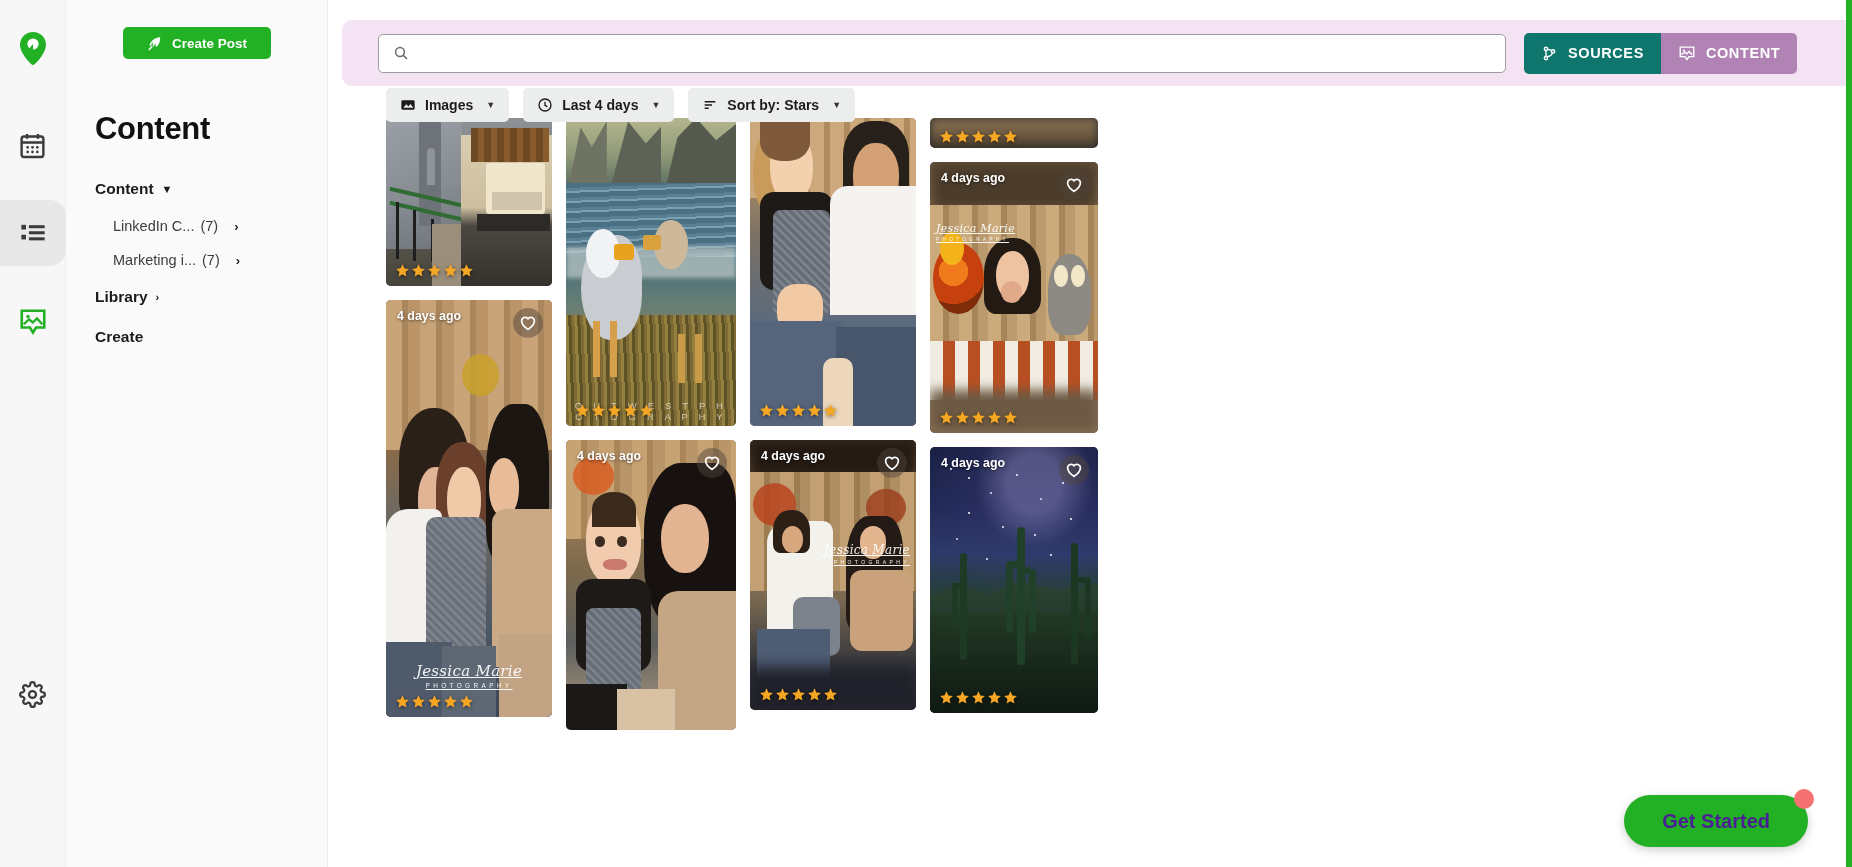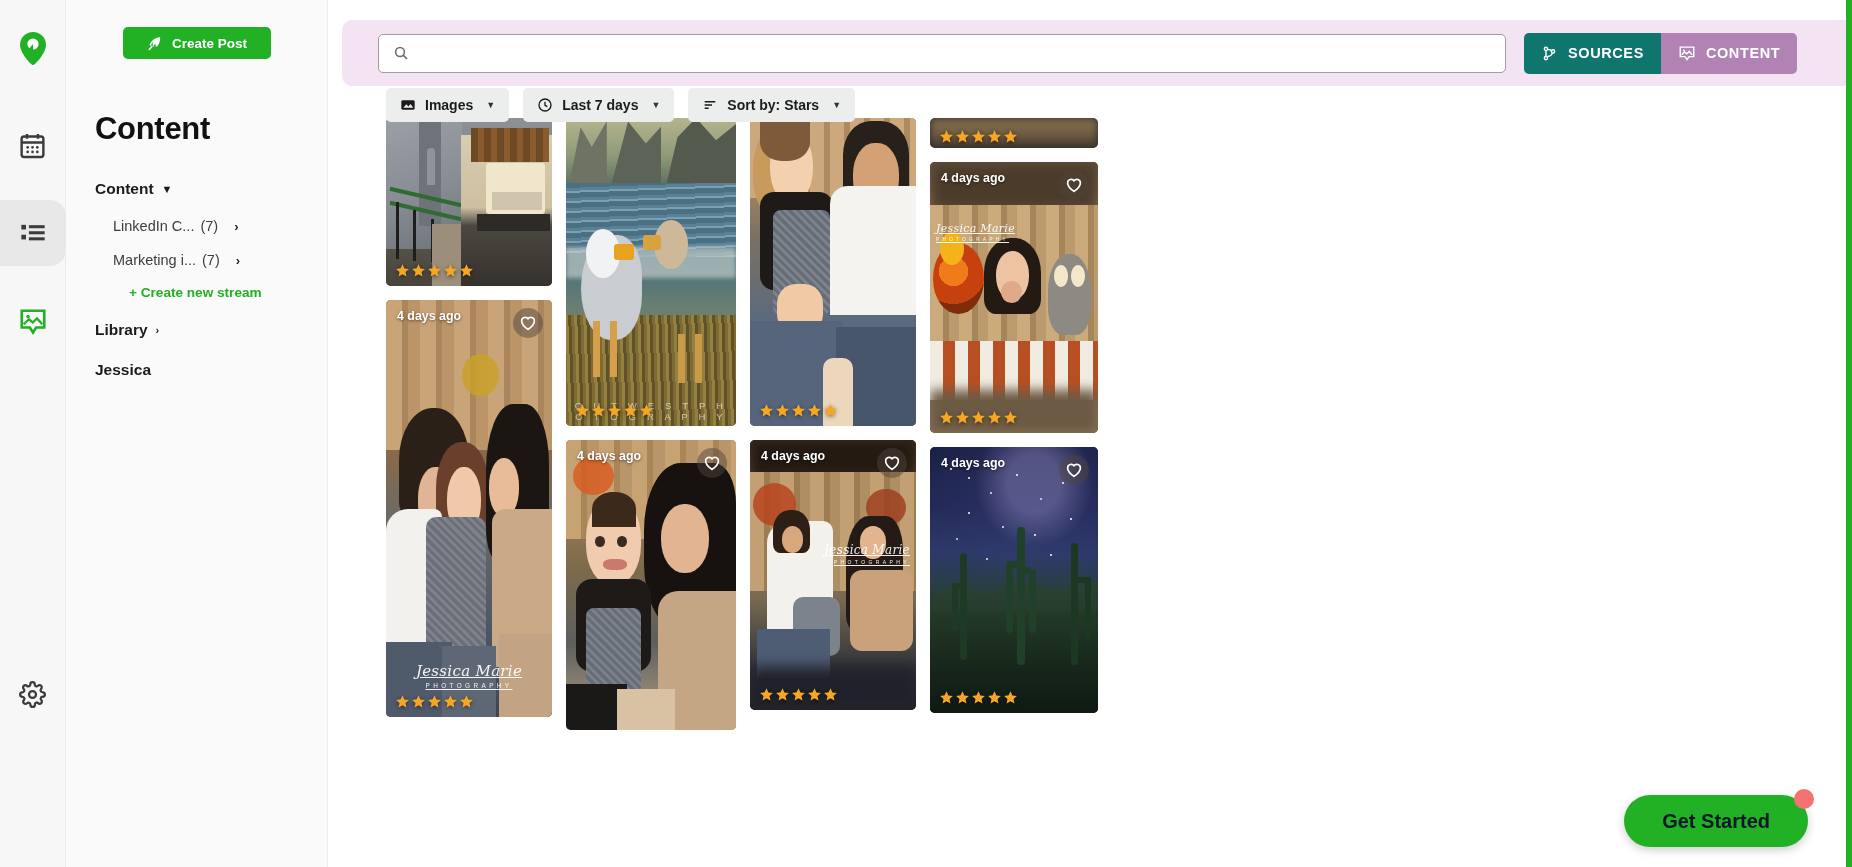--- a/index.html
+++ b/index.html
@@ -145,21 +145,21 @@
   }
   .watermark-jm .jm-main { font-size: 15px; display: block; letter-spacing: .3px;}
   .watermark-jm .jm-sub {
     font-size: 6.4px; letter-spacing: 3.4px; font-style: normal;
     font-family: "Liberation Sans", sans-serif; display: block; margin-top: 2px;
   }
 
   
   .get-started {
     position: absolute; right: 44px; bottom: 20px; z-index: 20;
-    background: #22b024; color: #0f172a; border-radius: 30px;
+    background: #22b024; color: #4c1d95; border-radius: 30px;
     height: 52px; padding: 0 38px; display: flex; align-items: center;
     font-size: 20px; font-weight: bold; cursor: pointer;
     box-shadow: 0 3px 10px rgba(0,0,0,.2);
   }
   .gs-dot {
     position: absolute; right: -6px; top: -6px; width: 20px; height: 20px;
     border-radius: 50%; background: #f47272;
   }
   .edge-strip {
     position: absolute; right: 0; top: 0; width: 6px; height: 867px;
@@ -241,51 +241,50 @@
         <span class="s-count">(7)</span>
         <span class="s-arrow">›</span>
       </div>
 
       <div class="sub-item">
         <span class="s-name">Marketing i...</span>
         <span class="s-count">(7)</span>
         <span class="s-arrow">›</span>
       </div>
 
-      <div class="create-stream">+ Create new stream</div>
 
       <div class="nav-item">
         <span>Library</span>
         <span class="chev">›</span>
       </div>
 
 
       <div class="nav-item">
-        <span>Jessica</span>
+        <span>Create</span>
       </div>
     </div>
   </div>
 
   <div class="main">
 
     <div class="filter-bar">
       <div class="chip">
         <svg width="16" height="16" viewBox="0 0 24 24">
           <rect x="2" y="5" width="20" height="14" rx="2" fill="#1b1b1b"></rect>
           <path d="M5 16l4.5-5 3 3.2 3.2-3.6L20 16z" fill="#eceded"></path>
         </svg>
         <span>Images</span>
         <span class="caret">▼</span>
       </div>
       <div class="chip">
         <svg width="16" height="16" viewBox="0 0 24 24" fill="none" stroke="#1b1b1b" stroke-width="2">
           <circle cx="12" cy="12" r="9"></circle>
             <path d="M12 7v5.5l3.5 2"></path>
         </svg>
-        <span>Last 7 days</span>
+        <span>Last 4 days</span>
         <span class="caret">▼</span>
       </div>
       <div class="chip">
         <svg width="16" height="16" viewBox="0 0 24 24" stroke="#1b1b1b" stroke-width="2.2">
           <path d="M4 7h16M4 12h11M4 17h6"></path>
         </svg>
         <span>Sort by: Stars</span>
         <span class="caret">▼</span>
       </div>
     </div>

